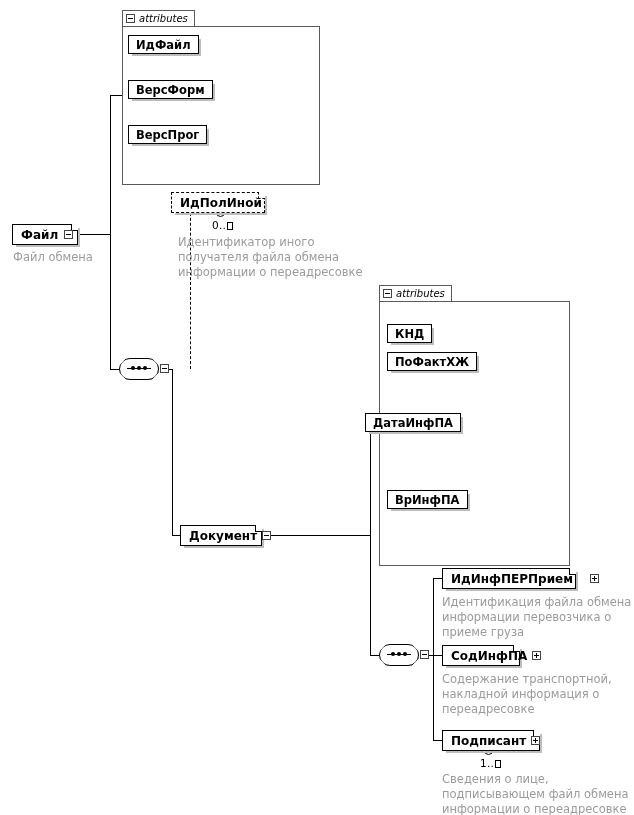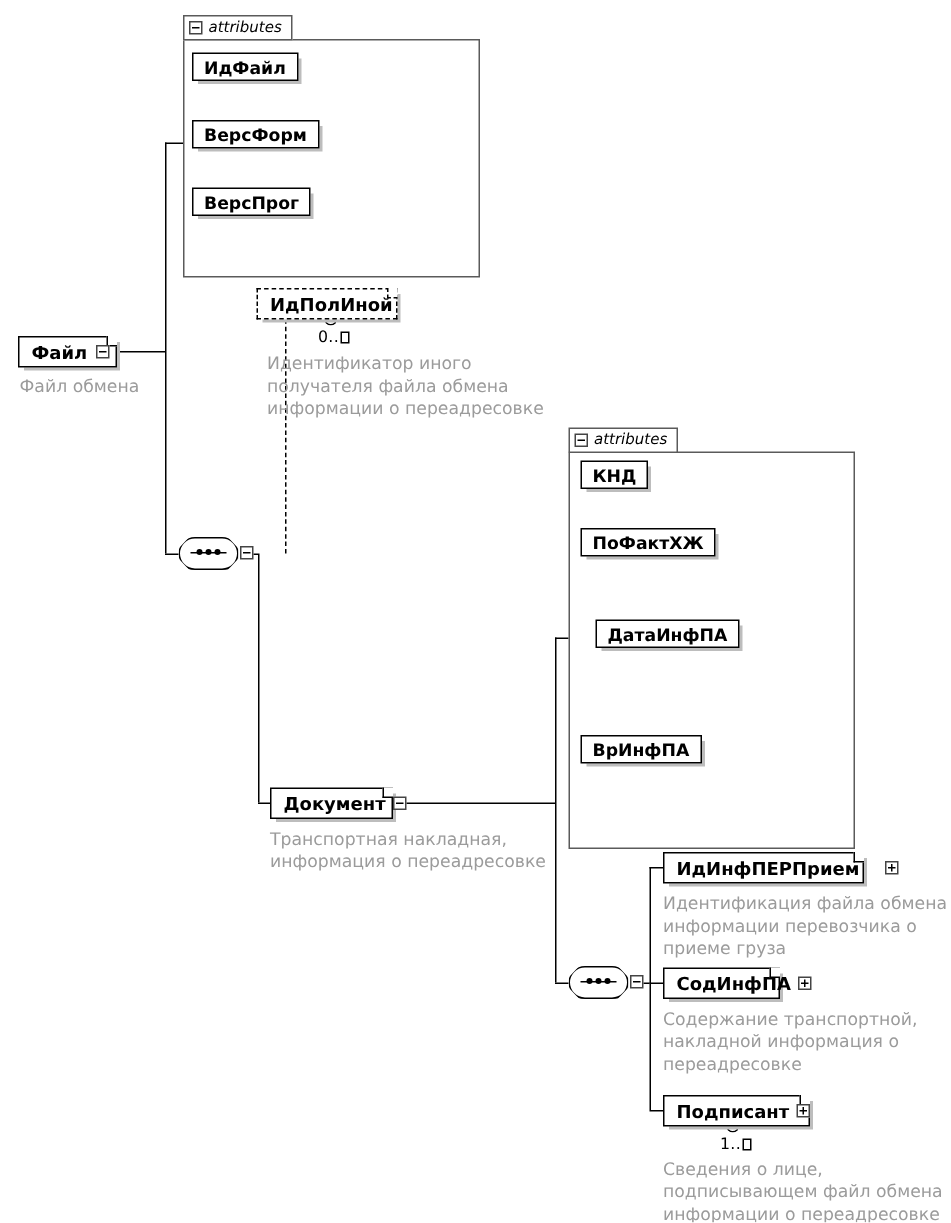--- a/index.html
+++ b/index.html
@@ -323,48 +323,46 @@
   </div>
   <div class="annot" style="left:178px; top:235px; width:220px;">Идентификатор иного
 получателя файла обмена
 информации о переадресовке</div>
 
   <div class="elem-node" style="left:180px; top:525px; width:82px;">
     <span class="fold"></span>
     <span class="node-label">Документ</span>
     <span class="toggle-box" style="margin-left:auto;"></span>
   </div>
-  <div class="annot" style="left:180px; top:552px; width:220px;">Транспортная накладная,
-информация о переадресовке</div>
 
   <div class="ln-h" style="left:262px; top:535px; width:108px;"></div>
   <div class="ln-v" style="left:370px; top:425px; height:230px;"></div>
   <div class="ln-h" style="left:370px; top:425px; width:10px;"></div>
   <div class="ln-h" style="left:370px; top:655px; width:9px;"></div>
 
   <div class="attr-panel" style="left:379px; top:285px; width:191px; height:281px;">
     <div class="attr-tab">
       <span class="toggle-box"></span>
       <span class="attr-tab-label">attributes</span>
     </div>
     <div class="attr-body"></div>
   </div>
 
-  <div class="attr-node" style="left:387px; top:307px;align-items:center;">
+  <div class="attr-node" style="left:387px; top:324px;align-items:center;">
     <span>КНД</span>
   </div>
   <div class="annot" style="left:387px; top:334px; width:180px;">Код документа по КНД</div>
 
   <div class="attr-node" style="left:387px; top:352px;">
     <span>ПоФактХЖ</span>
   </div>
   <div class="annot" style="left:387px; top:379px; width:180px;">Наименование документа по
 факту хозяйственной жизни</div>
 
-  <div class="attr-node" style="left:397px; top:413px;">
+  <div class="attr-node" style="left:365px; top:413px;">
     <span>ДатаИнфПА</span>
   </div>
   <div class="annot" style="left:387px; top:440px; width:180px;">Дата формирования файла
 обмена информации о
 переадресовке</div>
 
   <div class="attr-node" style="left:387px; top:490px;">
     <span>ВрИнфПА</span>
   </div>
   <div class="annot" style="left:387px; top:517px; width:180px;">Время формирования файла

